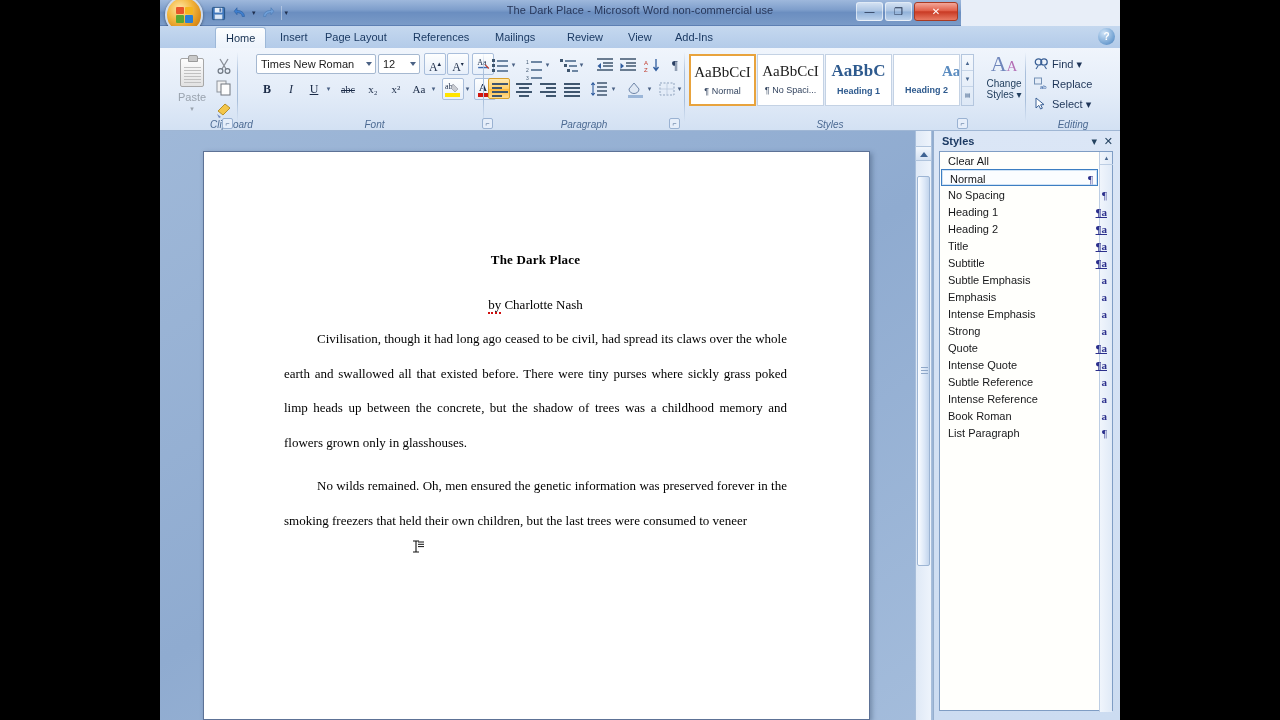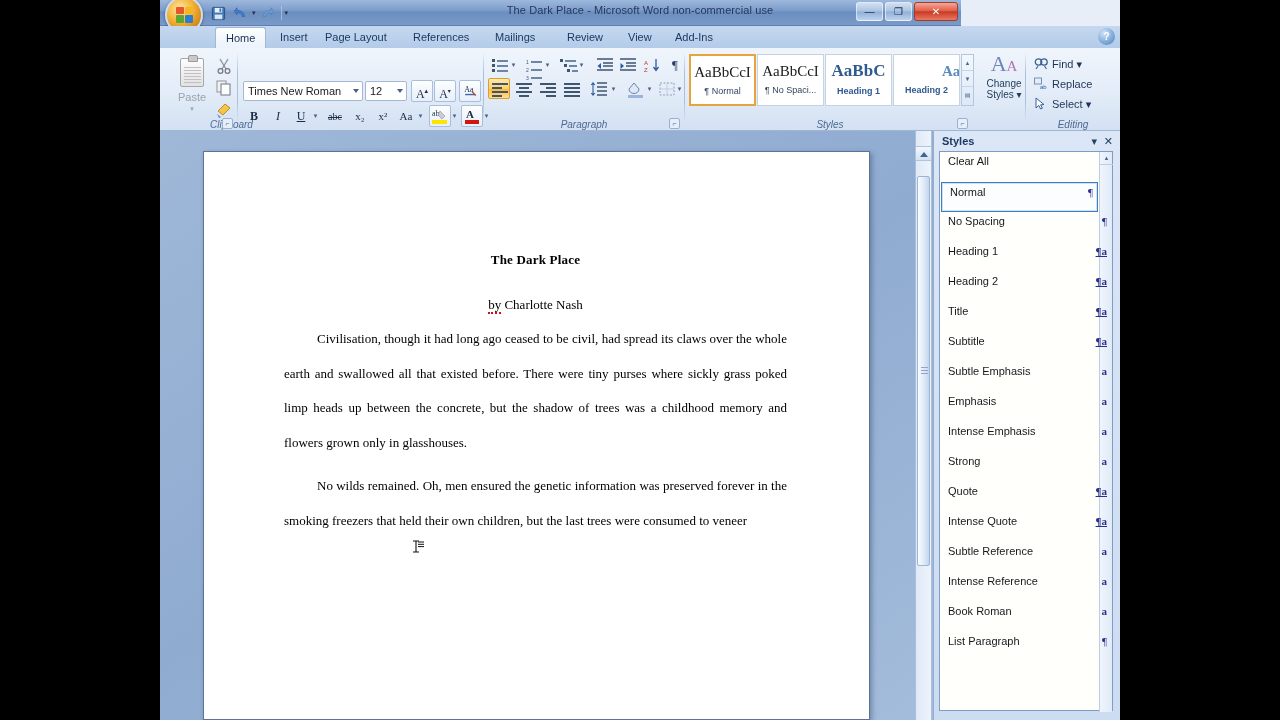--- a/index.html
+++ b/index.html
@@ -256,21 +256,21 @@
   .pane-inner {
     position: absolute; left: 5px; top: 20px; width: 174px; height: 560px;
     background: #fffffc; border: 1px solid #7f9dc4;
   }
   .pane-scroll {
     position: absolute; right: 0; top: 0; width: 13px; height: 560px;
     background: linear-gradient(to right,#f0f5fc,#e0eaf7); border-left: 1px solid #bdcee4;
   }
   .ps-arrow { width: 13px; height: 13px; border-bottom: 1px solid #bdcee4; font-size: 6px; text-align: center; color: #4a6890; line-height: 13px; }
   .style-row {
-    position: relative; height: 30px; padding-left: 8px;
+    position: relative; height: 17px; padding-left: 8px;
     font-size: 11px; color: #17181a; line-height: 18.8px; white-space: nowrap;
   }
   .style-row.selected {
     border: 1px solid #3d7ec2; background: #fbfdff;
     box-shadow: inset 0 0 0 1px #cfe2f5; margin-left: 1px; margin-right: 14px;
   }
   .style-mark {
     position: absolute; right: 5px; top: 0;
     font-size: 11px; color: #2b2f8c; font-family: "Liberation Serif", serif;
   }
@@ -372,21 +372,21 @@
         <svg width="18" height="18" viewBox="0 0 18 18" style="margin:2px 0 0 2px">
           <path d="M3 10 L10 3 L15 7 L8 14 Z" fill="#f3c64a" stroke="#b8902a"></path>
           <path d="M2 13 L6 16 L4 17 Z" fill="#6f86bb"></path>
         </svg>
       </div>
       <div class="glabel">Clipboard</div>
       <div class="dlg-launch" style="right:4px;">⌐</div>
     </div>
     <div class="rgroup-sep" style="left:77px;"></div>
 
-    <div class="rgroup" style="left:79px;width:245px;margin-top:27px;">
+    <div class="rgroup" style="left:92px;width:245px;">
       <div class="combo" style="left:4px;top:6px;width:120px;">
         <span>Times New Roman</span>
         <span class="arrow"></span>
       </div>
       <div class="combo" style="left:126px;top:6px;width:42px;">
         <span>12</span>
         <span class="arrow"></span>
       </div>
       <div class="fbtn boxed" style="left:172px;top:5px;">A<sup style="font-size:7px">▴</sup></div>
       <div class="fbtn boxed" style="left:195px;top:5px;">A<sup style="font-size:6px">▾</sup></div>

